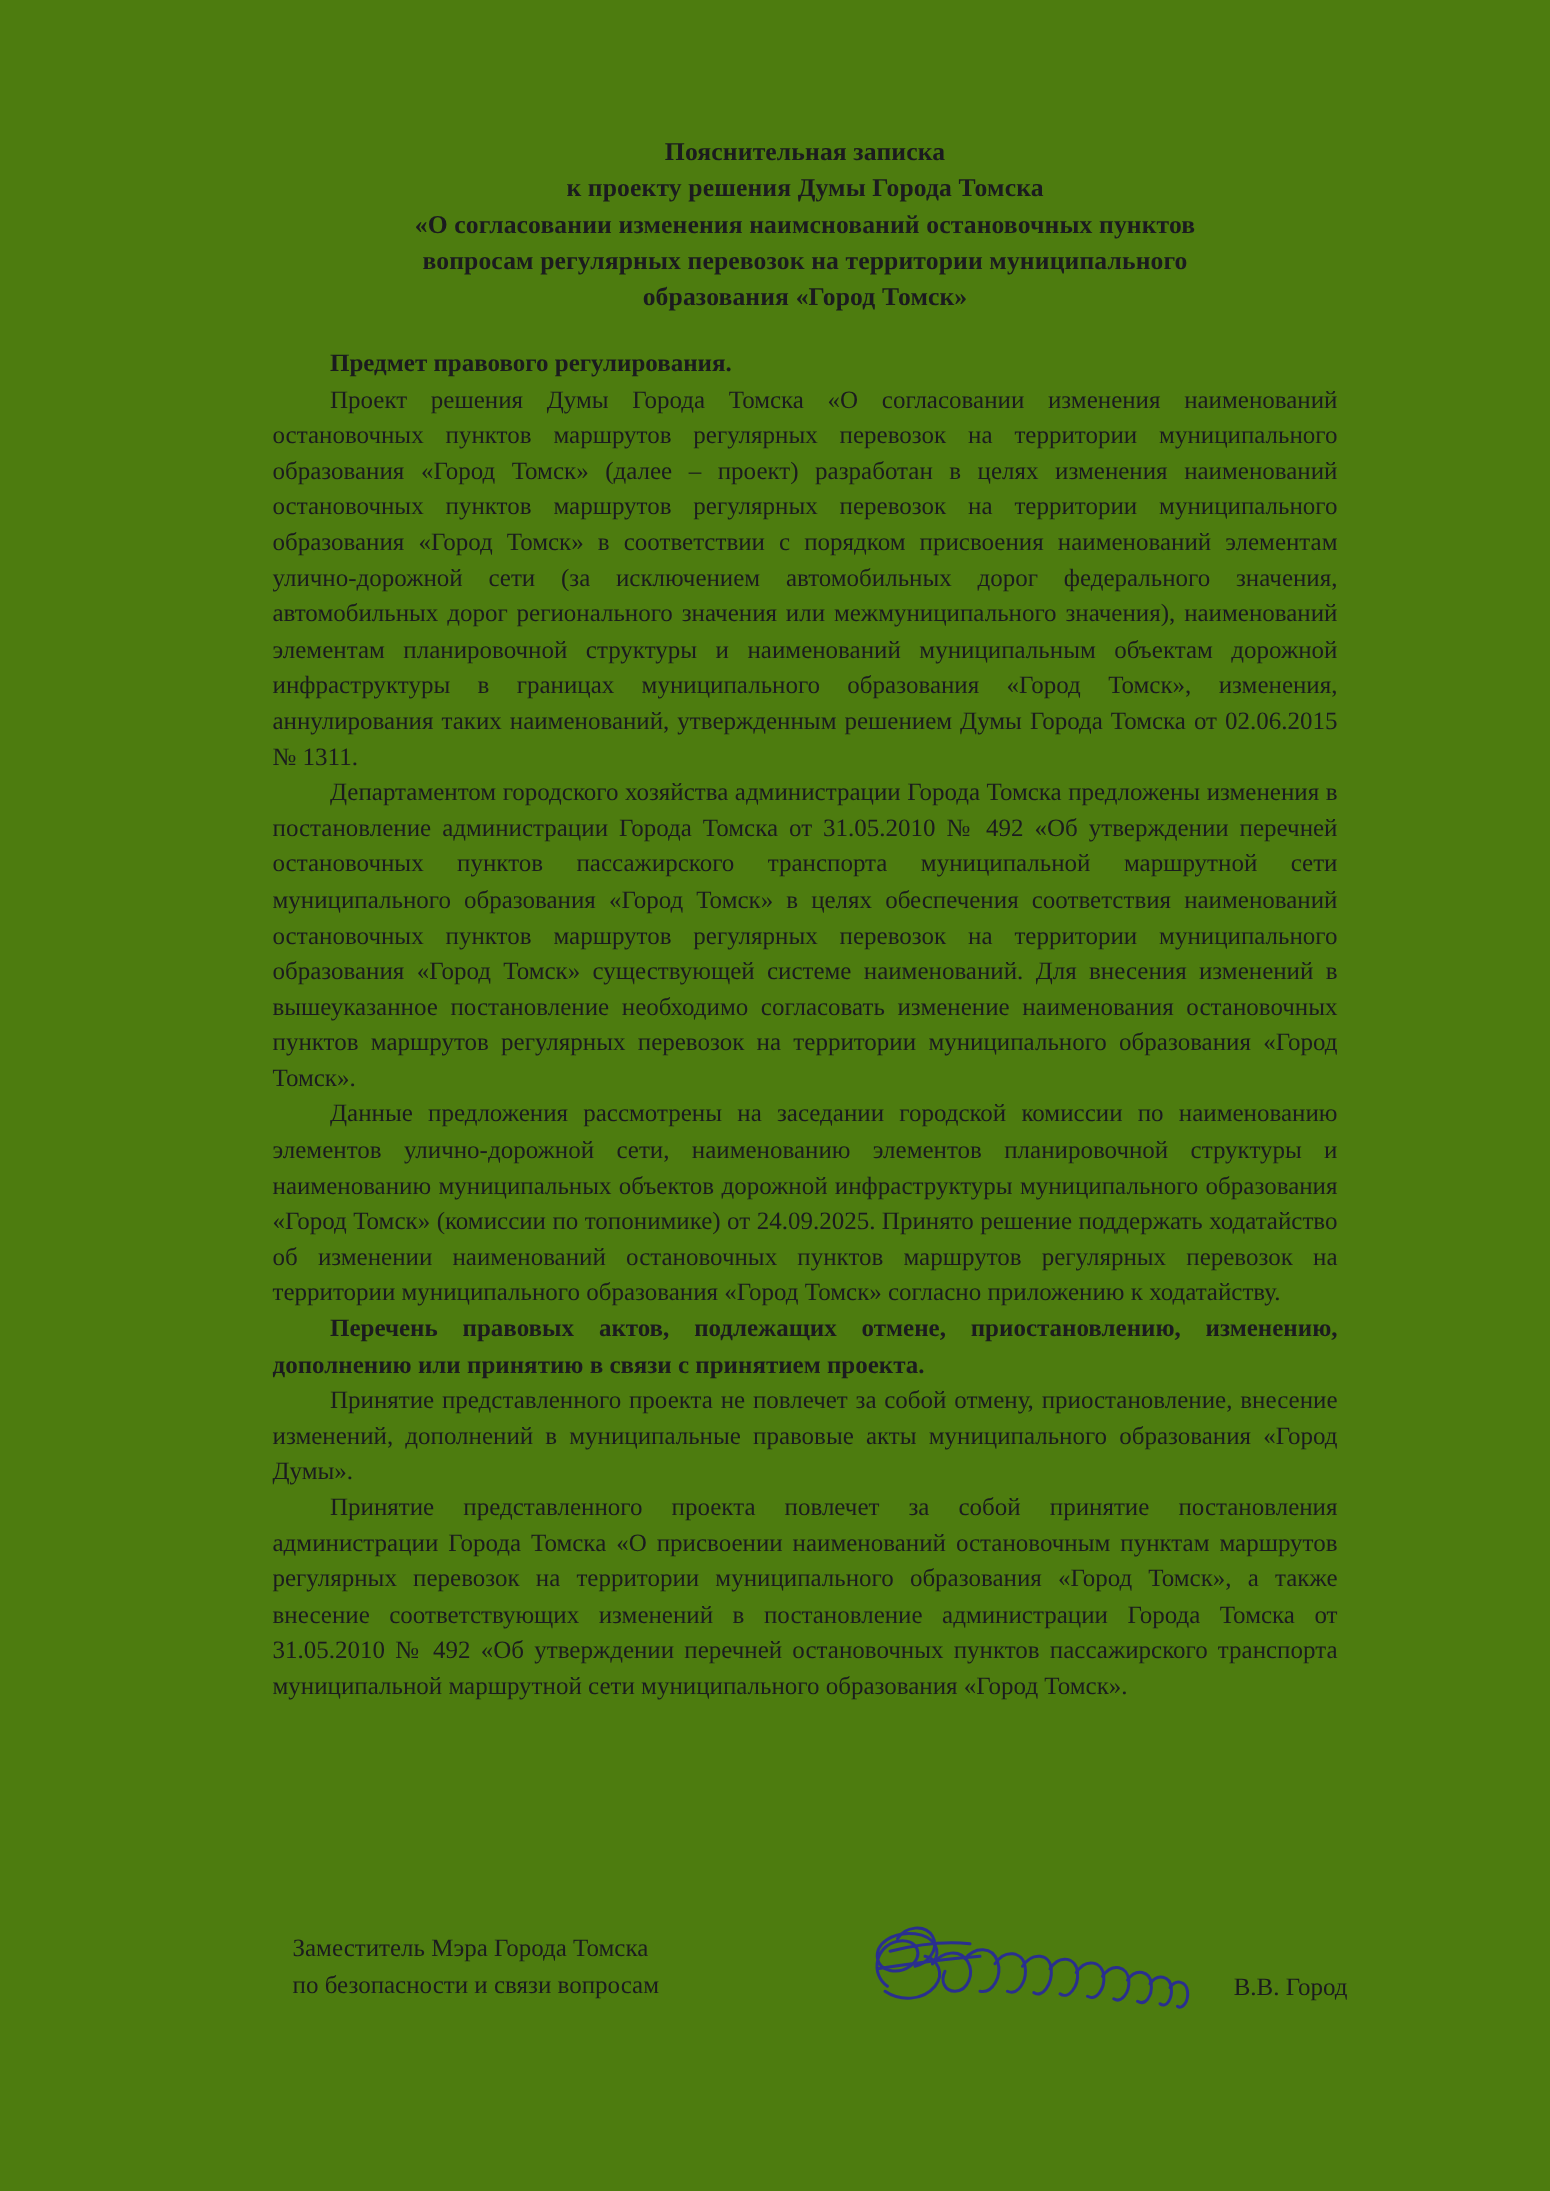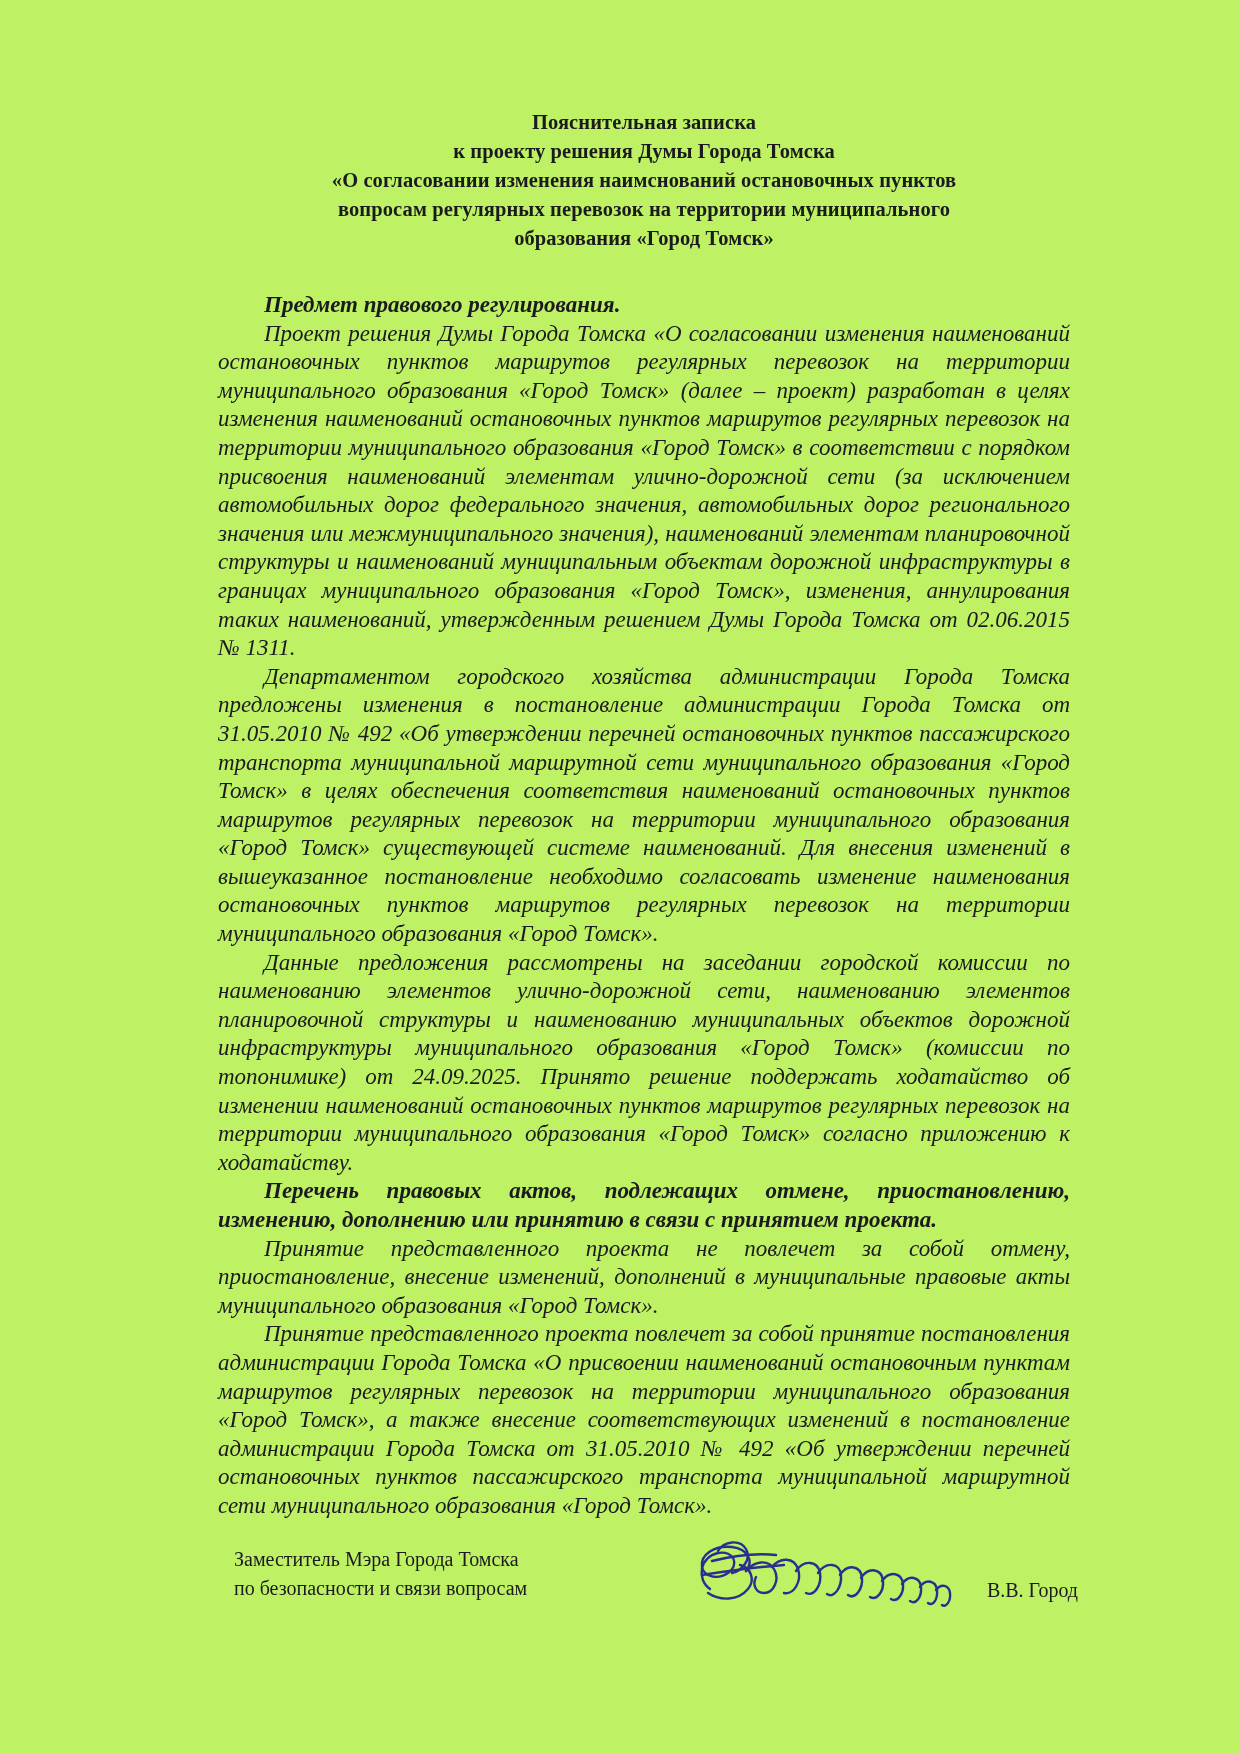--- a/index.html
+++ b/index.html
@@ -4,21 +4,21 @@
 <style>
   html, body {
     margin: 0;
     padding: 0;
     background: #ffffff;
   }
   .page {
     position: relative;
     width: 1240px;
     height: 1753px;
-    background: #bef264;
+    background: #4d7c0f;
     font-family: "Liberation Serif", "DejaVu Serif", serif;
     color: #1b1b1f;
     box-sizing: border-box;
     overflow: hidden;
   }
   .content {
     position: absolute;
     left: 218px;
     top: 108px;
     width: 852px;
@@ -27,26 +27,25 @@
     text-align: center;
     font-weight: bold;
     font-size: 20.5px;
     line-height: 29px;
     letter-spacing: 0.1px;
   }
   .doc-title div {
     white-space: nowrap;
   }
   .body-block {
-    margin-top: 38px;
-    font-size: 23px;
+    margin-top: 24px;
+    font-size: 20px;
     line-height: 28.6px;
     text-align: justify;
     text-justify: inter-word;
-    font-style: italic;
   }
   p.para {
     margin: 0;
     text-indent: 46px;
     text-align: justify;
   }
   p.para.bold {
     font-weight: bold;
   }
   .sig-block {
@@ -97,21 +96,21 @@
       <div>вопросам регулярных перевозок на территории муниципального</div>
       <div>образования «Город Томск»</div>
     </div>
 
     <div class="body-block">
       <p class="para bold">Предмет правового регулирования.</p>
       <p class="para">Проект решения Думы Города Томска «О согласовании изменения наименований остановочных пунктов маршрутов регулярных перевозок на территории муниципального образования «Город Томск» (далее – проект) разработан в целях изменения наименований остановочных пунктов маршрутов регулярных перевозок на территории муниципального образования «Город Томск» в соответствии с порядком присвоения наименований элементам улично-дорожной сети (за исключением автомобильных дорог федерального значения, автомобильных дорог регионального значения или межмуниципального значения), наименований элементам планировочной структуры и наименований муниципальным объектам дорожной инфраструктуры в границах муниципального образования «Город Томск», изменения, аннулирования таких наименований, утвержденным решением Думы Города Томска от 02.06.2015 № 1311.</p>
       <p class="para">Департаментом городского хозяйства администрации Города Томска предложены изменения в постановление администрации Города Томска от 31.05.2010 № 492 «Об утверждении перечней остановочных пунктов пассажирского транспорта муниципальной маршрутной сети муниципального образования «Город Томск» в целях обеспечения соответствия наименований остановочных пунктов маршрутов регулярных перевозок на территории муниципального образования «Город Томск» существующей системе наименований. Для внесения изменений в вышеуказанное постановление необходимо согласовать изменение наименования остановочных пунктов маршрутов регулярных перевозок на территории муниципального образования «Город Томск».</p>
       <p class="para">Данные предложения рассмотрены на заседании городской комиссии по наименованию элементов улично-дорожной сети, наименованию элементов планировочной структуры и наименованию муниципальных объектов дорожной инфраструктуры муниципального образования «Город Томск» (комиссии по топонимике) от 24.09.2025. Принято решение поддержать ходатайство об изменении наименований остановочных пунктов маршрутов регулярных перевозок на территории муниципального образования «Город Томск» согласно приложению к ходатайству.</p>
       <p class="para bold">Перечень правовых актов, подлежащих отмене, приостановлению, изменению, дополнению или принятию в связи с принятием проекта.</p>
-      <p class="para">Принятие представленного проекта не повлечет за собой отмену, приостановление, внесение изменений, дополнений в муниципальные правовые акты муниципального образования «Город Томск».</p>
+      <p class="para">Принятие представленного проекта не повлечет за собой отмену, приостановление, внесение изменений, дополнений в муниципальные правовые акты муниципального образования «Город Думы».</p>
       <p class="para">Принятие представленного проекта повлечет за собой принятие постановления администрации Города Томска «О присвоении наименований остановочным пунктам маршрутов регулярных перевозок на территории муниципального образования «Город Томск», а также внесение соответствующих изменений в постановление администрации Города Томска от 31.05.2010 № 492 «Об утверждении перечней остановочных пунктов пассажирского транспорта муниципальной маршрутной сети муниципального образования «Город Томск».</p>
     </div>
 
   </div>
 
   <div class="sig-block">
     <div class="sig-left">
       <div>Заместитель Мэра Города Томска</div>
       <div>по безопасности и связи вопросам</div>
     </div>

